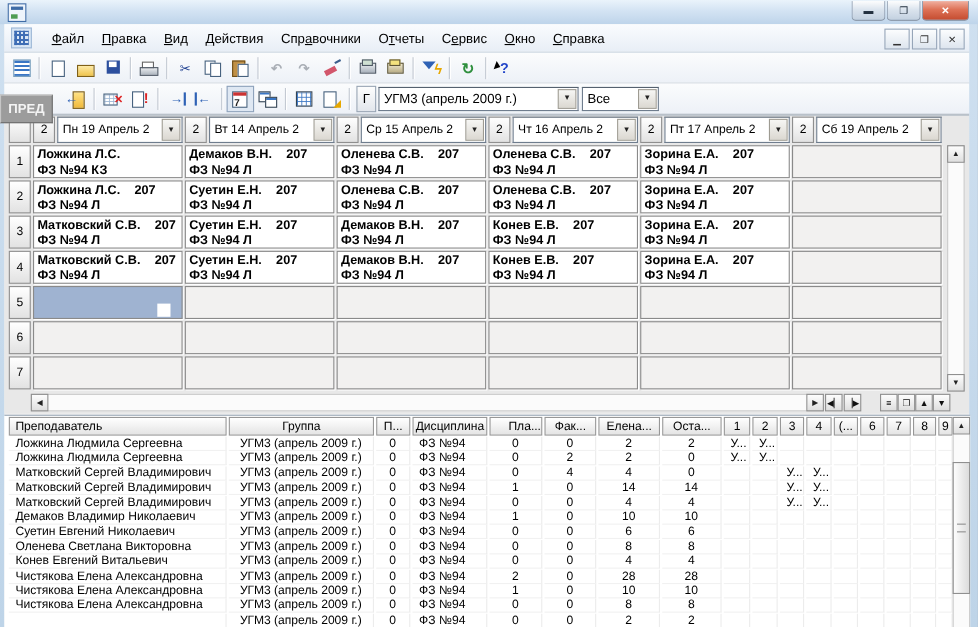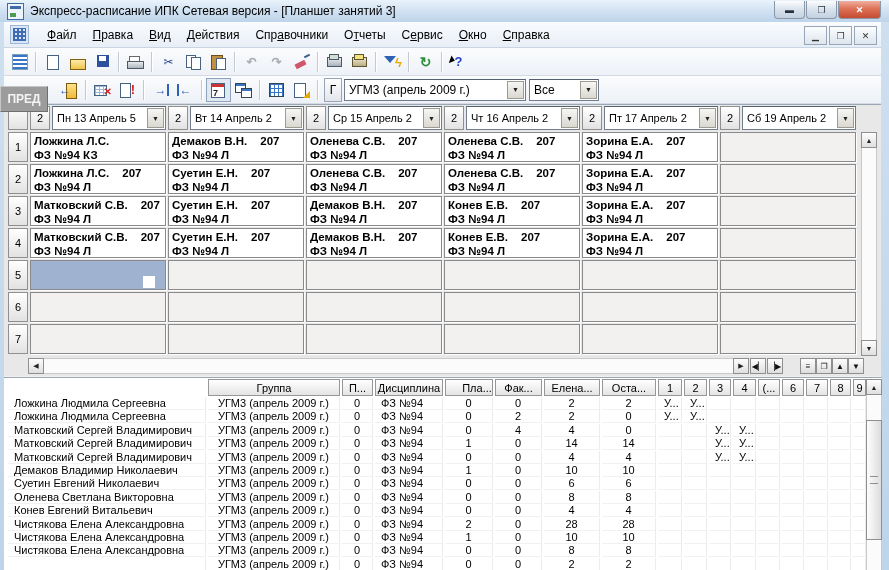--- a/index.html
+++ b/index.html
@@ -103,21 +103,20 @@
   
   #drag-overlay{position:absolute;left:0;top:86px;width:48px;height:26px;background:#9c9c9c;border:1px solid #6f6f6f;border-top-color:#c6c6c6;border-left-color:#c6c6c6;box-sizing:border-box;color:#f4f4f4;font-weight:bold;font-size:12px;display:flex;align-items:center;justify-content:center;z-index:30;}
   #status-overlay{position:absolute;left:0;top:552px;width:178px;height:18px;background:#5a6673;color:#fff;font-size:10.5px;line-height:18px;padding-left:5px;box-sizing:border-box;z-index:30;overflow:hidden;white-space:nowrap;}
 </style>
 </head>
 <body>
 
 <div id="win">
   <div id="titlebar">
     <span id="app-icon"></span>
-    <span id="title-text">Экспресс-расписание ИПК Сетевая версия - [Планшет занятий 3]</span>
     <span id="cap-btns">
       <span class="cap-btn">▬</span>
       <span class="cap-btn">❐</span>
       <span class="cap-btn close">✕</span>
     </span>
   </div>
 
   <div id="client">
     <div id="menubar">
       <span id="sys-icon"></span>
@@ -250,21 +249,21 @@
       <span class="combo" style="width:70px;">
         <span>Все</span>
         <span class="dd">▼</span>
       </span>
     </div>
 
     <div id="sched">
         <div class="raised" style="position: absolute; left: 4px; top: 1px; width: 20px; height: 24px;"></div>
         <div class="raised" style="position: absolute; left: 26px; top: 1px; width: 20px; height: 24px;">2</div>
         <div class="combo day-combo" style="left: 48px; top: 1px; width: 114px; height: 24px;">
-          <span>Пн 13  Апрель  5</span>
+          <span>Пн 19  Апрель  2</span>
           <span class="dd">▼</span>
         </div>
         <div class="raised" style="position: absolute; left: 164px; top: 1px; width: 20px; height: 24px;">2</div>
         <div class="combo day-combo" style="left: 186px; top: 1px; width: 114px; height: 24px;">
           <span>Вт 14  Апрель  2</span>
           <span class="dd">▼</span>
         </div>
         <div class="raised" style="position: absolute; left: 302px; top: 1px; width: 20px; height: 24px;">2</div>
         <div class="combo day-combo" style="left: 324px; top: 1px; width: 114px; height: 24px;">
           <span>Ср 15  Апрель  2</span>
@@ -463,20 +462,21 @@
         <div class="sb-btn" style="left: 729px; top: 253px;">▶</div>
         <div class="mini-btn" style="left: 746px; top: 253px;">◀▏</div>
         <div class="mini-btn" style="left: 763px; top: 253px;">▕▶</div>
         <div class="mini-btn" style="left: 796px; top: 253px;">≡</div>
         <div class="mini-btn" style="left: 812px; top: 253px;">❐</div>
         <div class="mini-btn" style="left: 828px; top: 253px;">▲</div>
         <div class="mini-btn" style="left: 844px; top: 253px;">▼</div>
       </div>
 
     <div id="ltable">
+        <div class="th left" style="left: 4px; width: 198px;">Преподаватель</div>
         <div class="th" style="left: 204px; width: 132px;">Группа</div>
         <div class="th" style="left: 338px; width: 31px;">П...</div>
         <div class="th" style="left: 371px; width: 68px;">Дисциплина</div>
         <div class="th" style="left: 441px; width: 48px; padding-left: 16px;">Пла...</div>
         <div class="th" style="left: 491px; width: 47px;">Фак...</div>
         <div class="th" style="left: 540px; width: 56px;">Елена...</div>
         <div class="th" style="left: 598px; width: 54px;">Оста...</div>
         <div class="th" style="left: 654px; width: 24px;">1</div>
         <div class="th" style="left: 680px; width: 23px;">2</div>
         <div class="th" style="left: 705px; width: 22px;">3</div>

